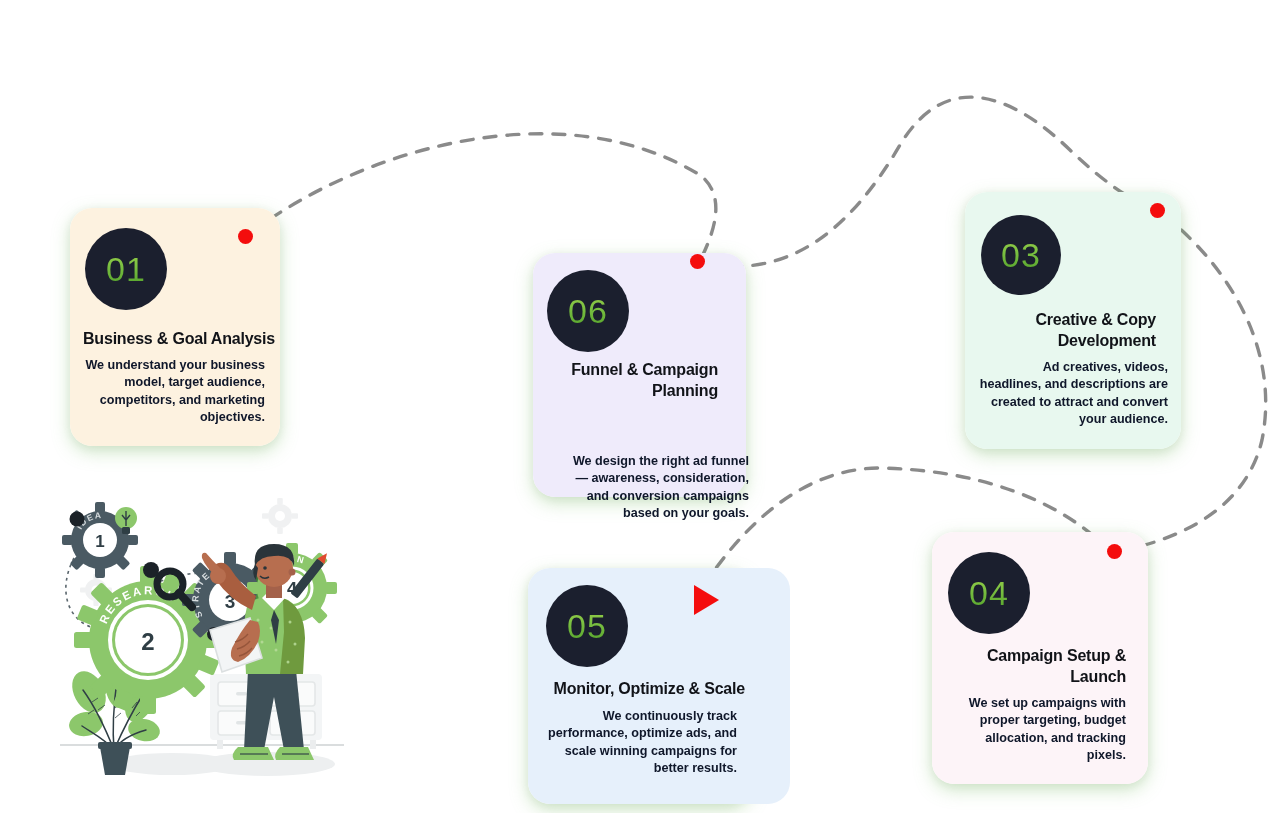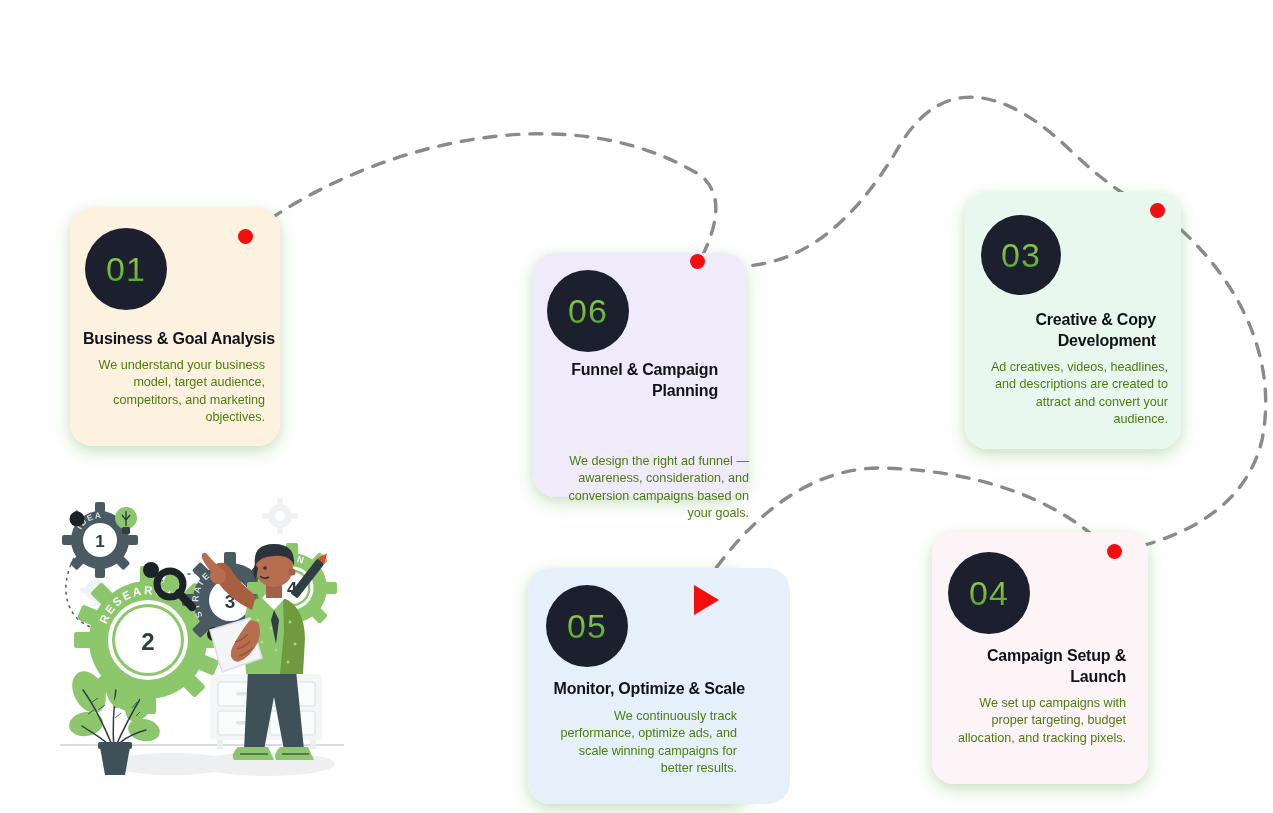--- a/index.html
+++ b/index.html
@@ -83,22 +83,22 @@
     position: absolute;
     font-size: 16px;
     font-weight: bold;
     color: #111318;
     line-height: 1.34;
     letter-spacing: -0.2px;
   }
   .card-desc {
     position: absolute;
     font-size: 12.6px;
-    font-weight: normal;
-    color: #4d7c0f;
+    font-weight: bold;
+    color: #0f172a;
     line-height: 1.38;
   }
 
   .dot-marker {
     position: absolute;
     width: 15px;
     height: 15px;
     border-radius: 50%;
     background: #F40D0D;
     z-index: 5;

